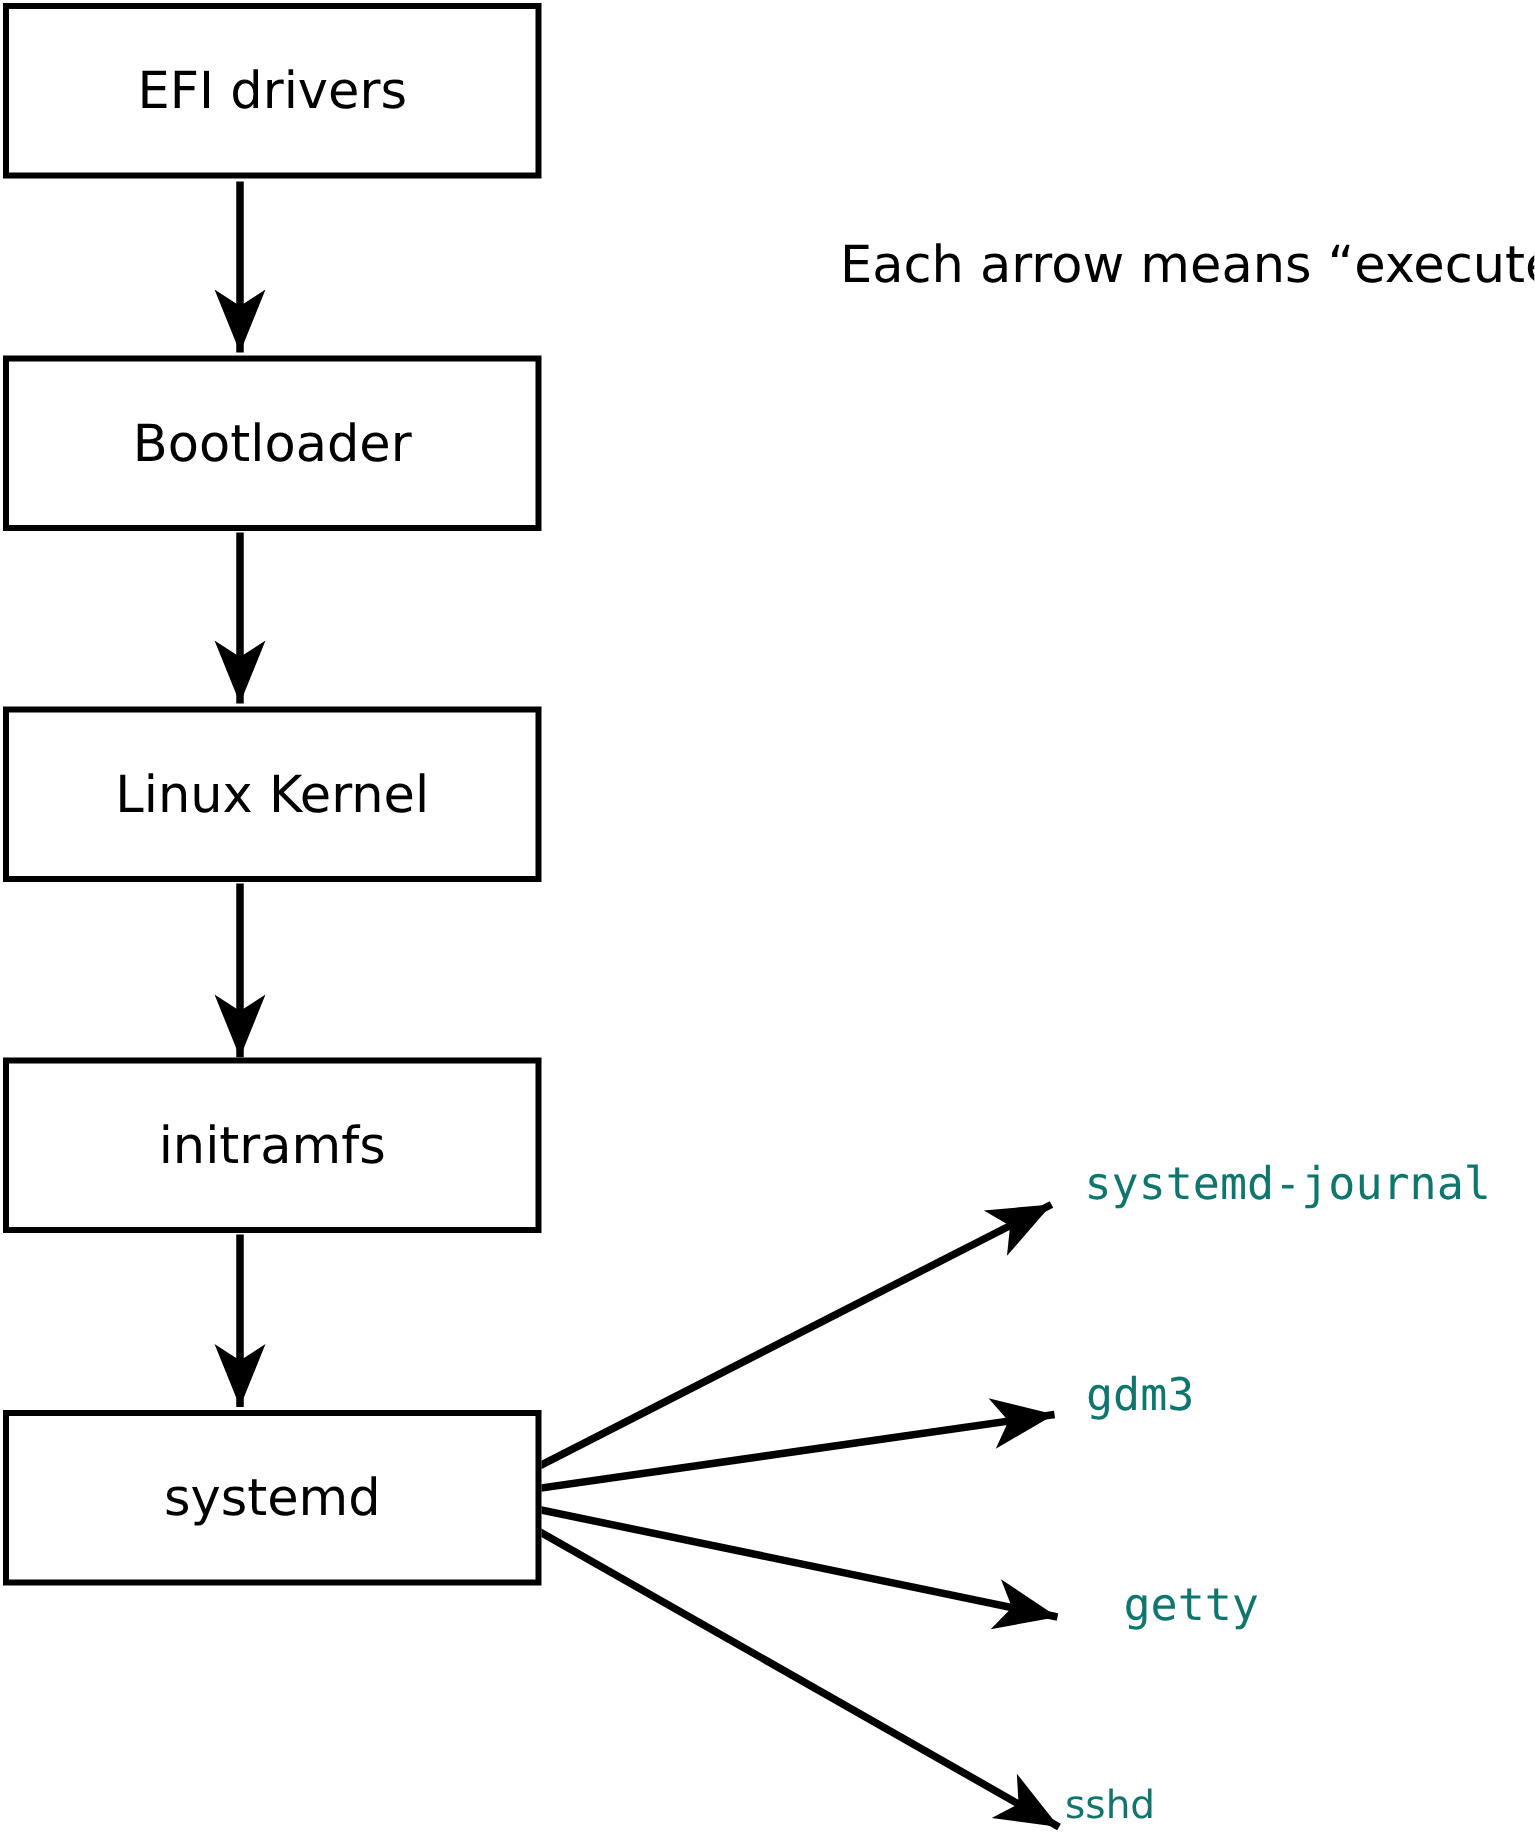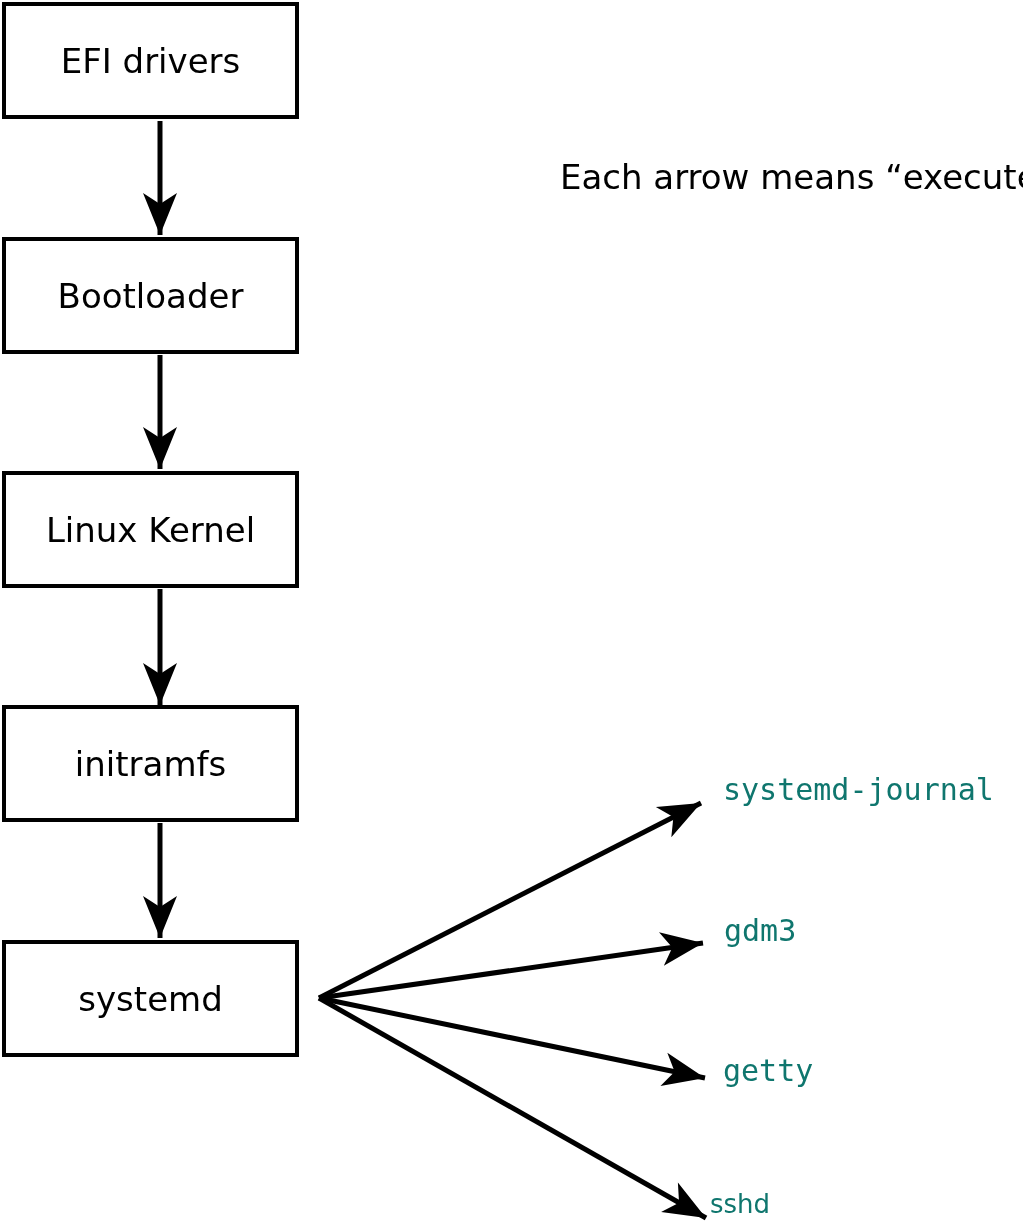--- a/index.html
+++ b/index.html
@@ -19,21 +19,21 @@
   .arrows {
     position: absolute;
     left: 0;
     top: 0;
     width: 1023px;
     height: 1230px;
   }
   .node {
     position: absolute;
     left: 2px;
-    width: 297px;
+    width: 359px;
     height: 117px;
     box-sizing: border-box;
     border: 4px solid #000000;
     background: #ffffff;
     display: flex;
     align-items: center;
     justify-content: center;
   }
   .node-label {
     font-size: 34px;
@@ -101,16 +101,16 @@
     <span class="node-label">initramfs</span>
   </div>
   <div class="node" style="top:940px">
     <span class="node-label">systemd</span>
   </div>
 
   <div class="note">Each arrow means “executes”.</div>
 
   <div class="svc mono" style="left:723px; top:775px">systemd-journal</div>
   <div class="svc mono" style="left:724px; top:916px">gdm3</div>
-  <div class="svc mono" style="left:723px; top:1056px">getty</div>
+  <div class="svc mono" style="left:749px; top:1056px">getty</div>
   <div class="svc sans" style="left:710px; top:1191px">sshd</div>
 
 </div>
 
 </body></html>

